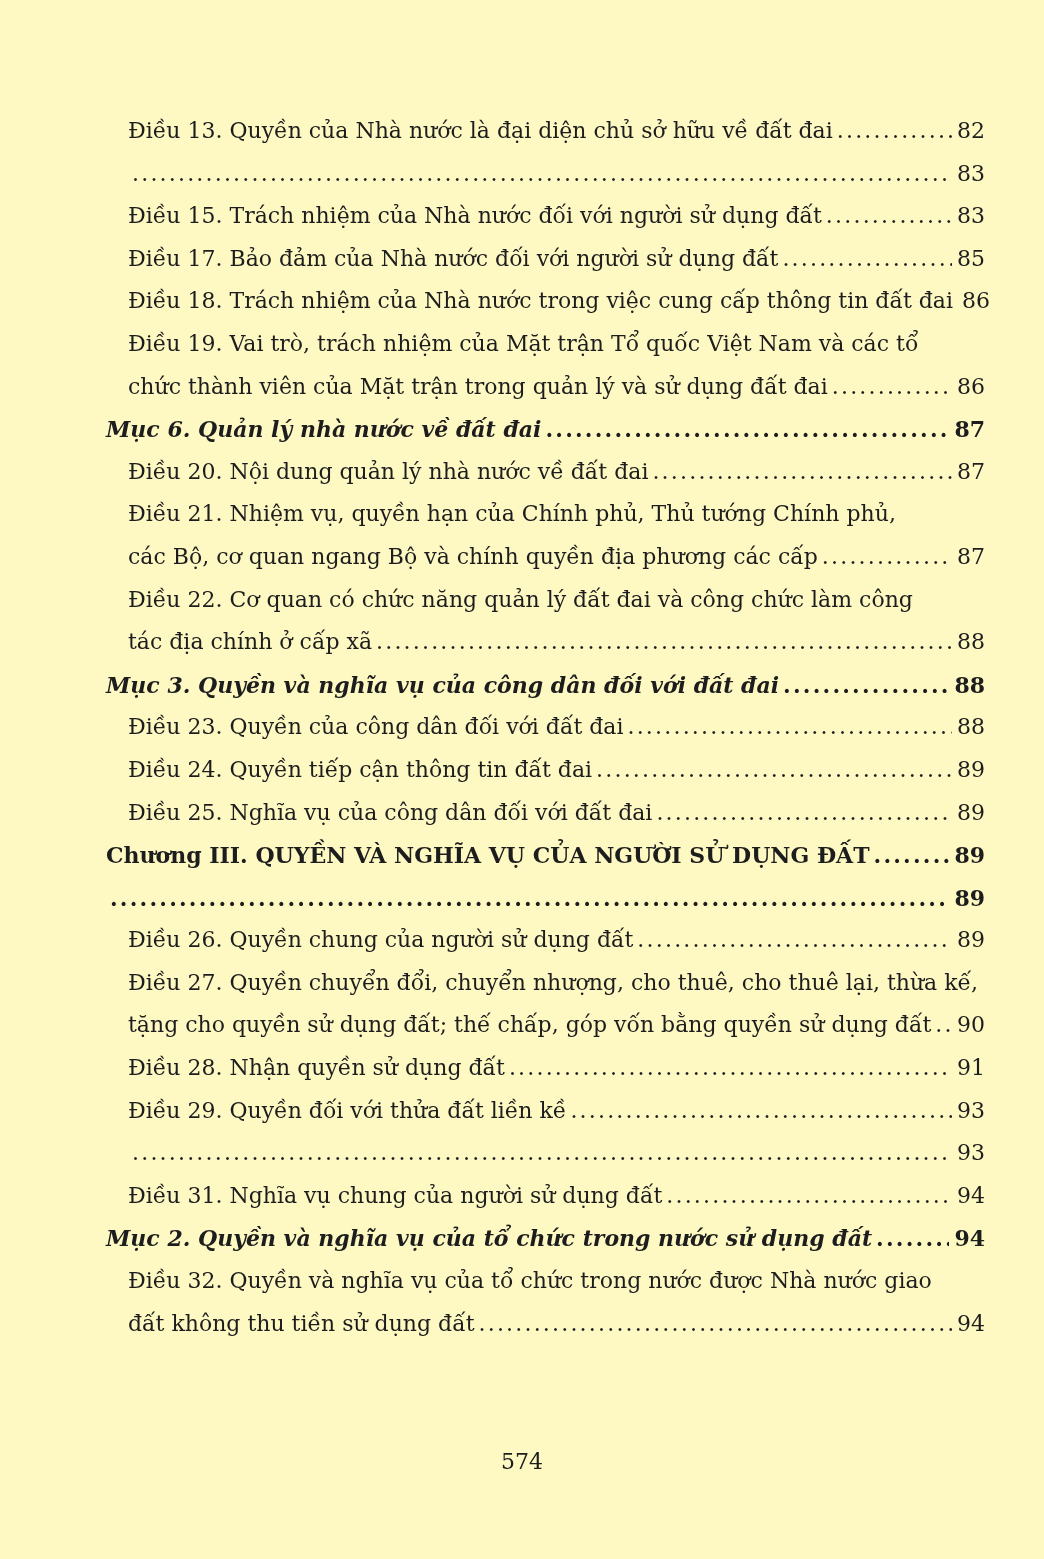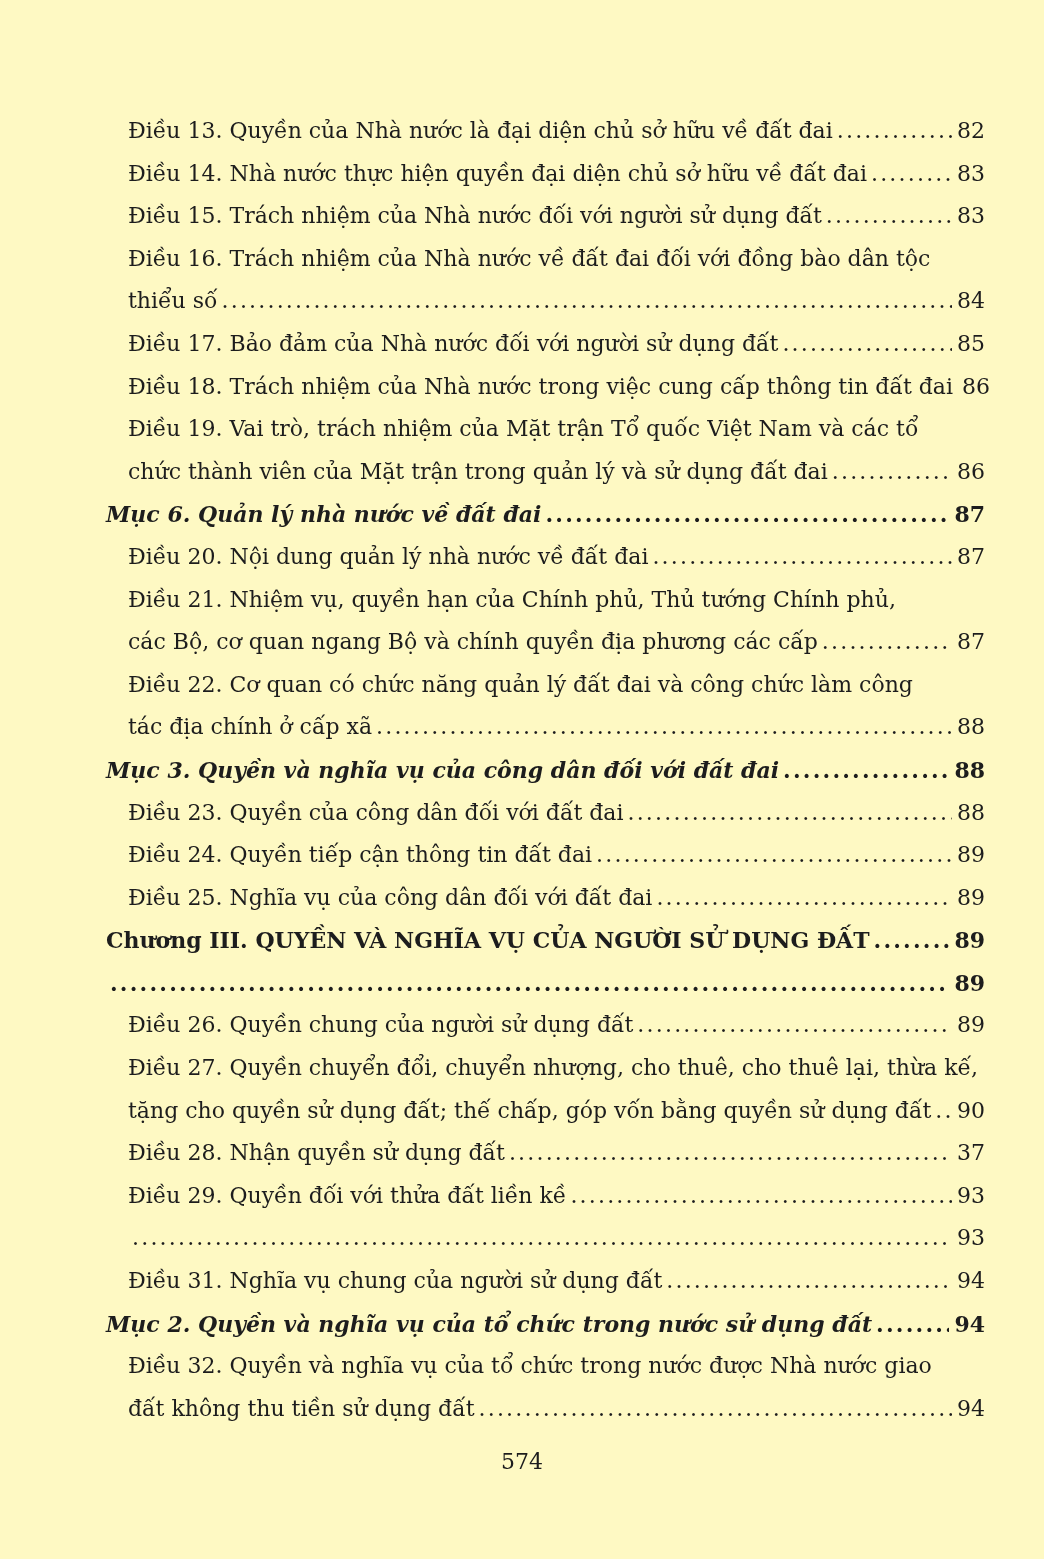--- a/index.html
+++ b/index.html
@@ -84,41 +84,32 @@
   <main class="toc">
       <div class="entry article">
         <div class="line last">
           <span class="text">Điều 13. Quyền của Nhà nước là đại diện chủ sở hữu về đất đai</span>
           <span class="leader"></span>
           <span class="pagenum">82</span>
         </div>
       </div>
       <div class="entry article">
         <div class="line last">
-          <span class="text">Điều 14. Nhà nước thực hiện quyền đại diện chủ sở hữu về đất đai</span>
           <span class="leader"></span>
           <span class="pagenum">83</span>
         </div>
       </div>
       <div class="entry article">
         <div class="line last">
           <span class="text">Điều 15. Trách nhiệm của Nhà nước đối với người sử dụng đất</span>
           <span class="leader"></span>
           <span class="pagenum">83</span>
         </div>
       </div>
       <div class="entry article">
-        <div class="line wrap"><span class="text">Điều 16. Trách nhiệm của Nhà nước về đất đai đối với đồng bào dân tộc</span></div>
-        <div class="line last">
-          <span class="text">thiểu số</span>
-          <span class="leader"></span>
-          <span class="pagenum">84</span>
-        </div>
-      </div>
-      <div class="entry article">
         <div class="line last">
           <span class="text">Điều 17. Bảo đảm của Nhà nước đối với người sử dụng đất</span>
           <span class="leader"></span>
           <span class="pagenum">85</span>
         </div>
       </div>
       <div class="entry article">
         <div class="line last">
           <span class="text">Điều 18. Trách nhiệm của Nhà nước trong việc cung cấp thông tin đất đai</span>
           <span class="leader"></span>
@@ -216,21 +207,21 @@
         <div class="line last">
           <span class="text">tặng cho quyền sử dụng đất; thế chấp, góp vốn bằng quyền sử dụng đất</span>
           <span class="leader"></span>
           <span class="pagenum">90</span>
         </div>
       </div>
       <div class="entry article">
         <div class="line last">
           <span class="text">Điều 28. Nhận quyền sử dụng đất</span>
           <span class="leader"></span>
-          <span class="pagenum">37</span>
+          <span class="pagenum">91</span>
         </div>
       </div>
       <div class="entry article">
         <div class="line last">
           <span class="text">Điều 29. Quyền đối với thửa đất liền kề</span>
           <span class="leader"></span>
           <span class="pagenum">93</span>
         </div>
       </div>
       <div class="entry article">

